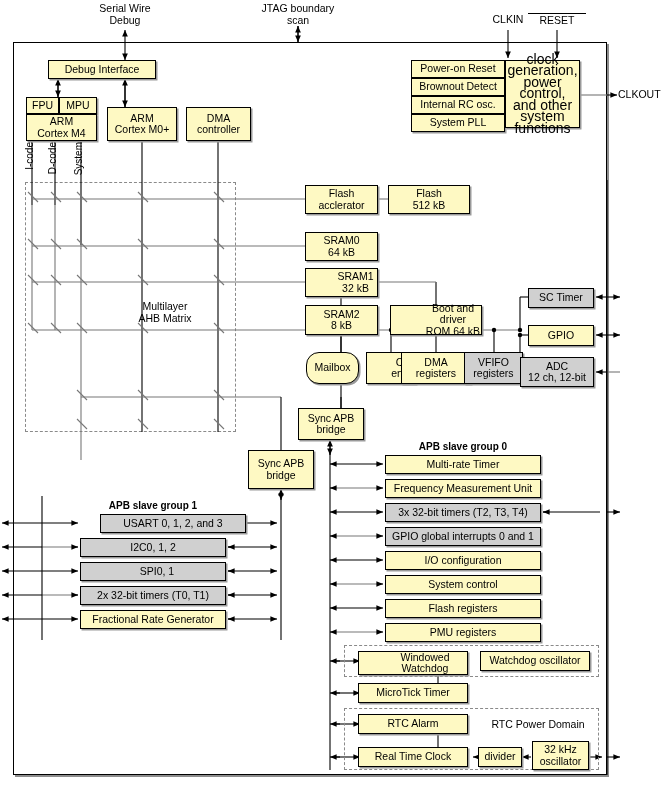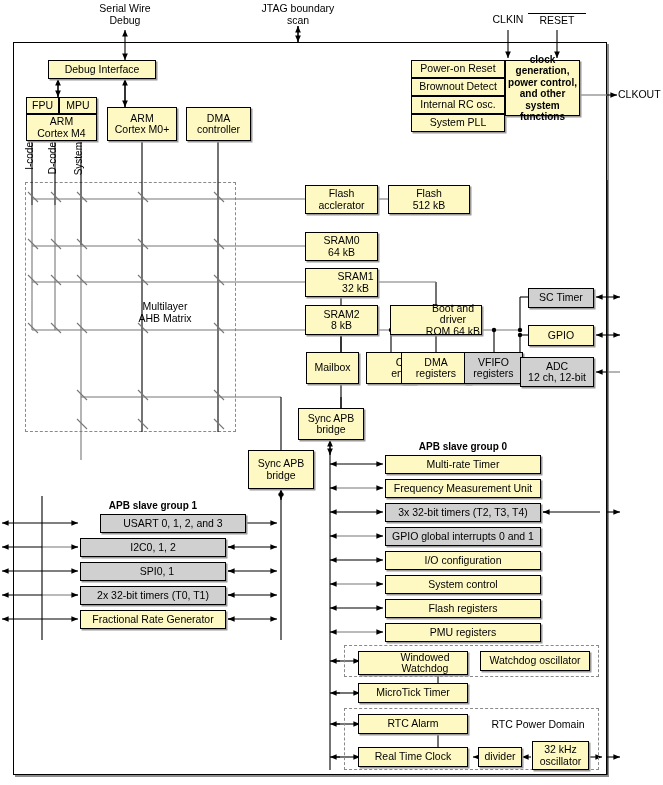--- a/index.html
+++ b/index.html
@@ -264,39 +264,39 @@
   <div class="vlabel" style="left:47px;top:142px;">D-code</div>
   <div class="vlabel" style="left:73px;top:142px;">System</div>
 
   <div class="lbl" style="left:110px;top:300px;width:110px;">Multilayer
 AHB Matrix</div>
 
   <div class="box" style="left:411px;top:60px;width:94px;height:18px;">Power-on Reset</div>
   <div class="box" style="left:411px;top:78px;width:94px;height:18px;">Brownout Detect</div>
   <div class="box" style="left:411px;top:96px;width:94px;height:18px;">Internal RC osc.</div>
   <div class="box" style="left:411px;top:114px;width:94px;height:18px;">System PLL</div>
-  <div class="box" style="left:505px;top:60px;width:75px;height:56px;font-size:10px;line-height:11.5px;font-weight:bold;">clock generation,
+  <div class="box" style="left:505px;top:60px;width:75px;height:68px;font-size:14px;line-height:11.5px;">clock generation,
 power control,
 and other
 system functions</div>
 
   <div class="box" style="left:305px;top:185px;width:73px;height:29px;">Flash
 acclerator</div>
   <div class="box" style="left:388px;top:185px;width:82px;height:29px;">Flash
 512 kB</div>
   <div class="box" style="left:305px;top:232px;width:73px;height:29px;">SRAM0
 64 kB</div>
   <div class="box" style="left:305px;top:268px;width:73px;height:29px;padding-left:28px;">SRAM1
 32 kB</div>
   <div class="box" style="left:305px;top:305px;width:73px;height:30px;">SRAM2
 8 kB</div>
   <div class="box" style="left:390px;top:305px;width:92px;height:30px;padding-left:34px;">Boot and driver
 ROM 64 kB</div>
 
-  <div class="box" style="left:306px;top:352px;width:53px;height:32px;">Mailbox</div>
+  <div class="box" style="left:306px;top:352px;width:53px;height:32px;border-radius:13px;">Mailbox</div>
   <div class="box" style="left:366px;top:352px;width:50px;height:32px;padding-left:32px;">CRC
 engine</div>
   <div class="box" style="left:401px;top:352px;width:70px;height:32px;">DMA
 registers</div>
   <div class="box shaded" style="left:464px;top:352px;width:59px;height:32px;">VFIFO
 registers</div>
 
   <div class="box shaded" style="left:528px;top:288px;width:66px;height:20px;text-align:center;">SC Timer</div>
   <div class="box" style="left:528px;top:325px;width:66px;height:21px;">GPIO</div>
   <div class="box shaded" style="left:520px;top:357px;width:74px;height:30px;">ADC

